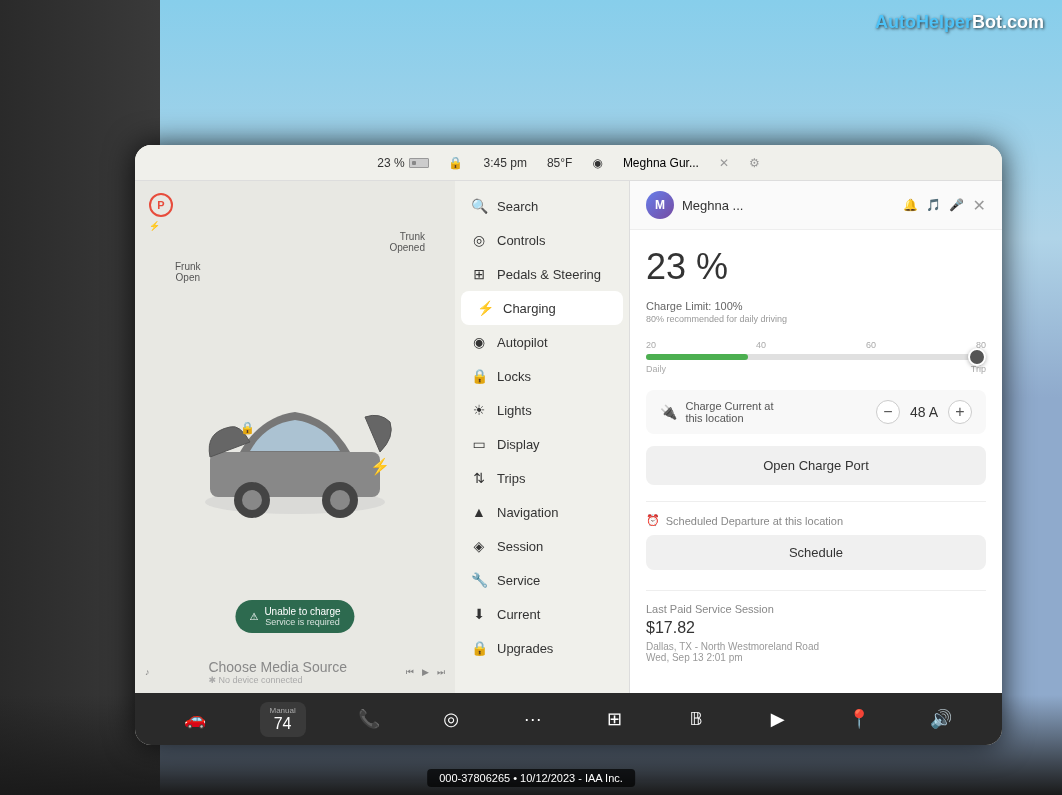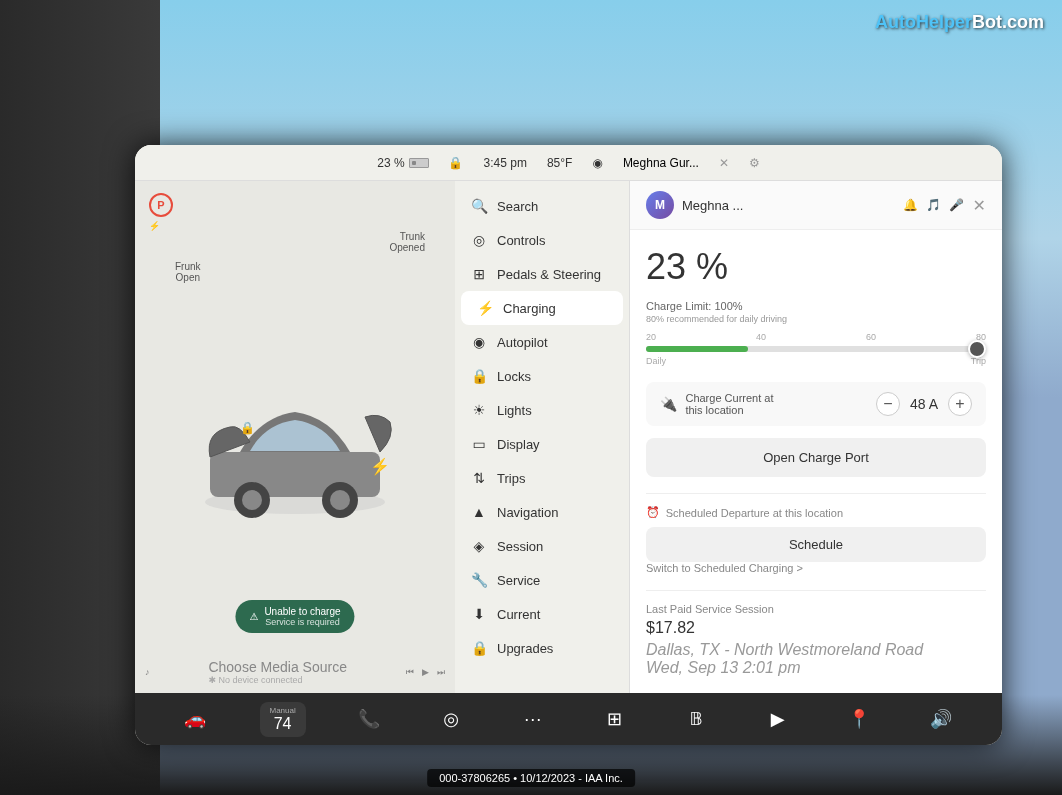--- a/index.html
+++ b/index.html
@@ -251,21 +251,21 @@
     }
 
     .charge-limit-sub {
       font-size: 9px;
       color: #999;
       margin-bottom: 8px;
     }
 
     .slider-container {
       position: relative;
-      margin: 8px 0;
+      margin: 16px 0;
     }
 
     .slider-labels {
       display: flex;
       justify-content: space-between;
       font-size: 9px;
       color: #aaa;
       margin-bottom: 4px;
     }
 
@@ -375,20 +375,21 @@
 
     .schedule-btn {
       width: 100%;
       background: #f0f0f0;
       border: none;
       border-radius: 8px;
       padding: 10px;
       font-size: 13px;
       color: #333;
       cursor: pointer;
+      margin-bottom: 8px;
     }
 
     .switch-link {
       font-size: 11px;
       color: #888;
       margin-bottom: 16px;
       cursor: pointer;
     }
 
     .last-session-section {
@@ -403,23 +404,22 @@
     }
 
     .session-amount {
       font-size: 16px;
       font-weight: 500;
       color: #333;
       margin-bottom: 4px;
     }
 
     .session-details {
-      font-size: 16px;
+      font-size: 10px;
       color: #999;
-      font-style: italic;
     }
 
     
     .taskbar {
       height: 52px;
       background: #2a2a2a;
       display: flex;
       align-items: center;
       justify-content: space-around;
       padding: 0 20px;
@@ -707,21 +707,20 @@
         </div>
 
         <button class="open-charge-btn">Open Charge Port</button>
 
         <div class="scheduled-section">
           <div class="scheduled-label">
             <span>⏰</span>
             <span>Scheduled Departure at this location</span>
           </div>
           <button class="schedule-btn">Schedule</button>
-          <div class="switch-link">Switch to Scheduled Charging &gt;</div>
         </div>
 
         <div class="last-session-section">
           <div class="last-session-label">Last Paid Service Session</div>
           <div class="session-amount">$17.82</div>
           <div class="session-details">Dallas, TX - North Westmoreland Road</div>
           <div class="session-details">Wed, Sep 13 2:01 pm</div>
         </div>
       </div>
     </div>

